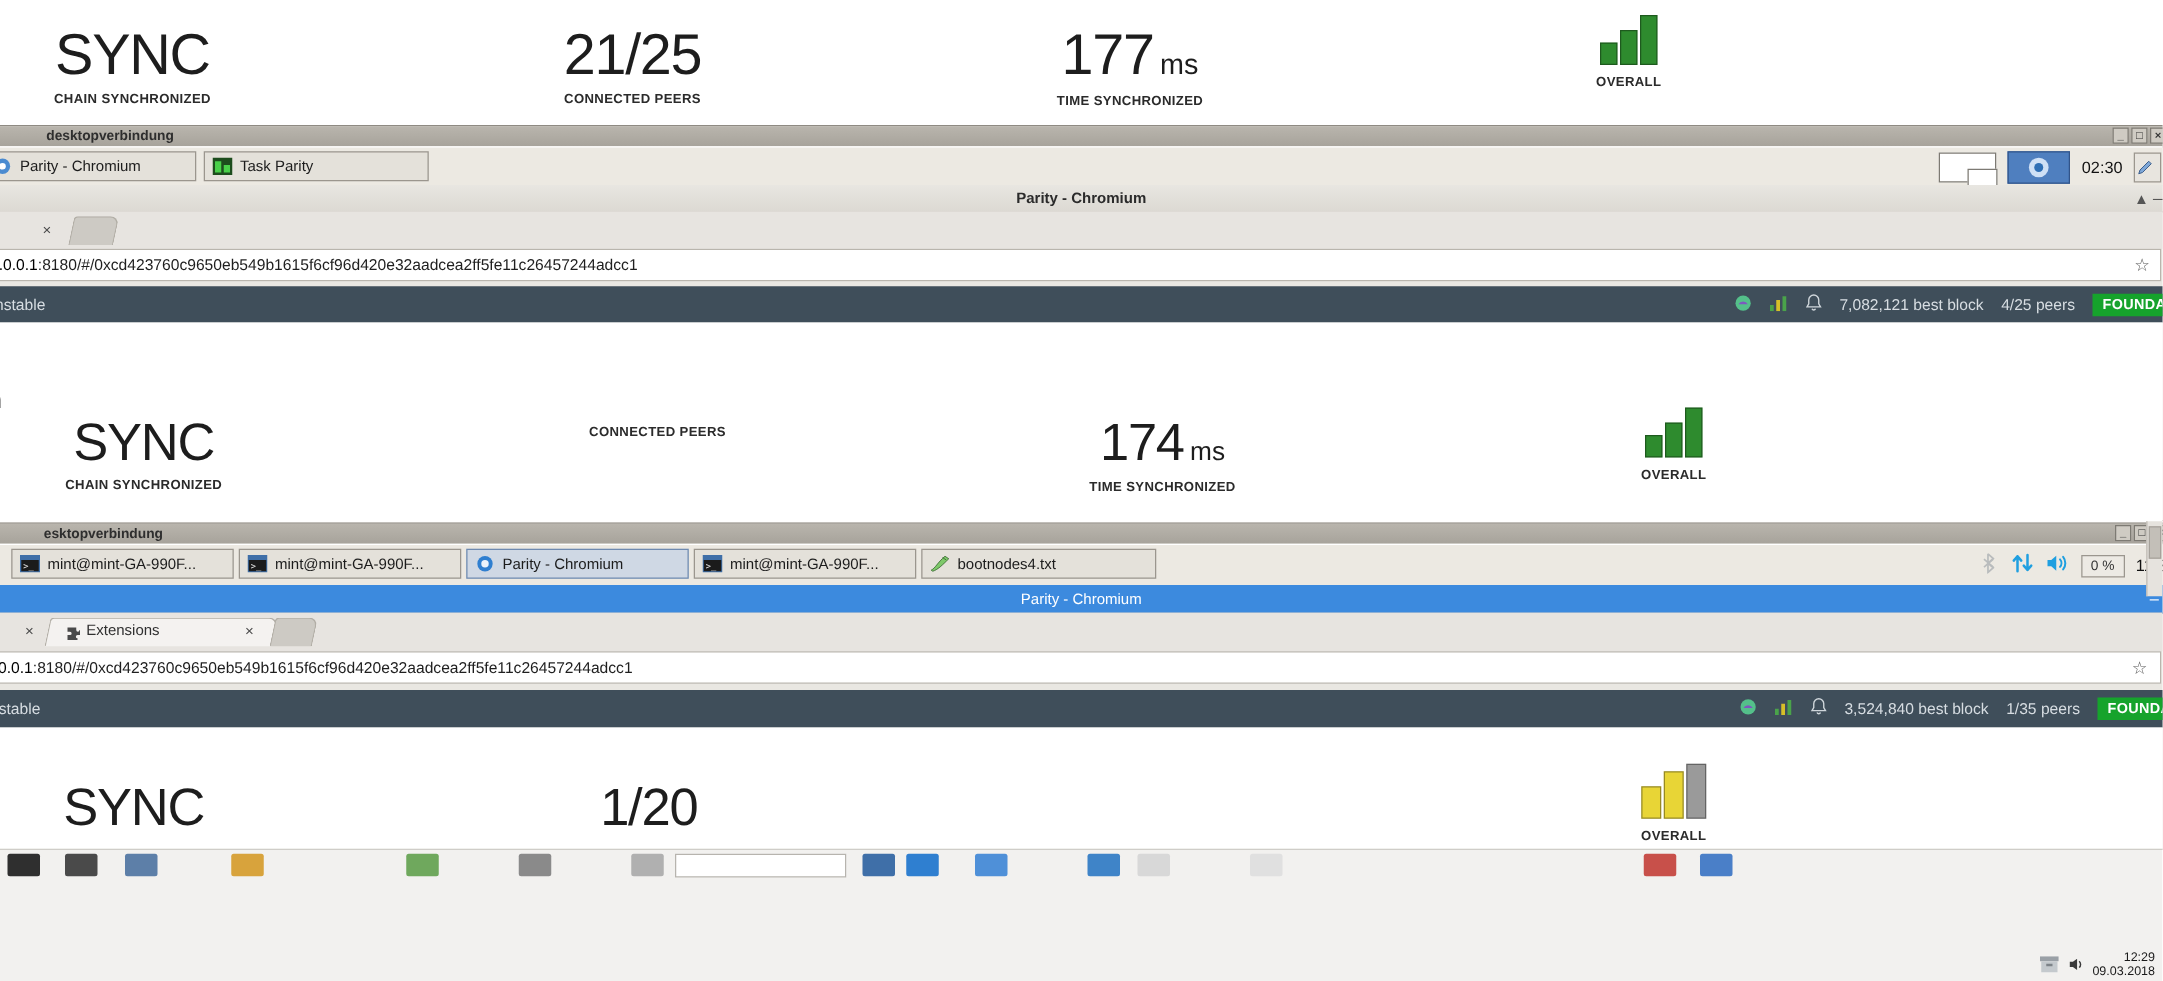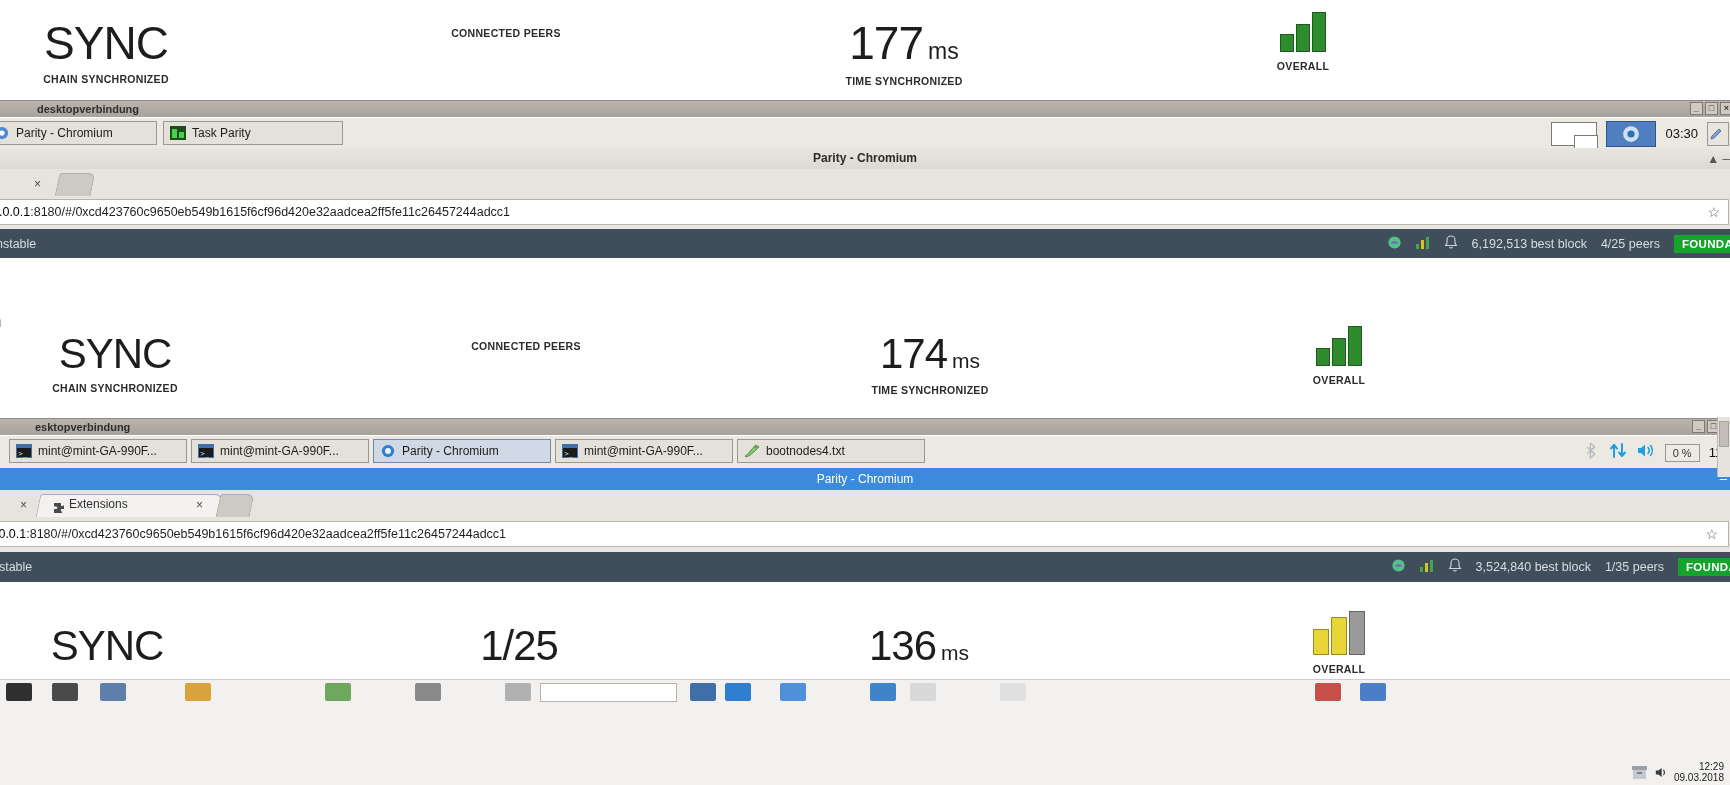--- a/index.html
+++ b/index.html
@@ -74,20 +74,21 @@
 </style>
 </head>
 <body>
 
 <div class="health" style="top:0;height:100px;">
   <div class="hcell" style="left:0;width:212px;top:20px;">
     <div class="hbig" style="font-size:46px;">SYNC</div>
     <div class="hlab" style="font-size:10.5px;margin-top:7px;">CHAIN SYNCHRONIZED</div>
   </div>
   <div class="hcell" style="left:400px;width:212px;top:20px;">
+    <div class="hbig" style="font-size:46px;">21/25</div>
     <div class="hlab" style="font-size:10.5px;margin-top:7px;">CONNECTED PEERS</div>
   </div>
   <div class="hcell" style="left:798px;width:212px;top:20px;">
     <div class="hbig" style="font-size:46px;">
       <span>177</span><span class="unit" style="font-size:23px;margin-left:5px;">ms</span>
     </div>
     <div class="hlab" style="font-size:10.5px;margin-top:9px;">TIME SYNCHRONIZED</div>
   </div>
   <div class="hcell" style="left:1197px;width:212px;top:6px;">
     <div class="bars" style="height:46px;">
@@ -133,21 +134,21 @@
     <div class="tray" style="right:6px;">
       <span style="display:inline-block;width:44px;height:22px;background:#fff;border:1px solid #7d7a73;position:relative;">
         <span style="position:absolute;left:22px;top:12px;width:22px;height:12px;background:#fff;border:1px solid #7d7a73;"></span>
       </span>
       <span style="display:inline-block;width:48px;height:24px;background:#4f7fbf;border:1px solid #31548a;position:relative;">
         <svg width="18" height="18" viewBox="0 0 16 16" style="position:absolute;left:15px;top:3px;">
             <circle cx="8" cy="8" r="7" fill="#cfe0f5"></circle>
             <circle cx="8" cy="8" r="3.2" fill="#2f6fb5"></circle>
           </svg>
       </span>
-      <span class="clock">03:30</span>
+      <span class="clock">02:30</span>
       <span style="display:inline-block;width:20px;height:22px;background:#e8e5df;border:1px solid #9b968e;position:relative;">
         <svg width="16" height="16" viewBox="0 0 16 16" style="position:absolute;left:1px;top:3px;">
             <path d="M2 13l1-3 7-7 2 2-7 7z" fill="#7fa8d8" stroke="#3c5e8c" stroke-width=".8"></path>
           </svg>
       </span>
     </div>
   </div>
 
   <div class="chrome-title" style="top:47px;">
     <span>Parity - Chromium</span>
@@ -181,21 +182,21 @@
             <rect x="5" y="4" width="3" height="9" fill="#d6c028"></rect>
             <rect x="10" y="1" width="3" height="12" fill="#4aa34a"></rect>
           </svg>
       </span>
       <span class="sicon">
         <svg width="14" height="15" viewBox="0 0 14 15">
             <path d="M7 1a4 4 0 00-4 4v3L1.6 10.5h10.8L11 8V5a4 4 0 00-4-4z" fill="none" stroke="#cfd6db" stroke-width="1.1"></path>
             <path d="M5.6 12a1.5 1.5 0 002.8 0" fill="none" stroke="#cfd6db" stroke-width="1.1"></path>
           </svg>
       </span>
-      <span>6,192,513 best block</span>
+      <span>7,082,121 best block</span>
       <span>4/25 peers</span>
       <span class="pill">FOUNDA</span>
     </span>
   </div>
 
   <div class="health" style="top:157px;height:160px;">
     <span class="abs" style="left:-4px;top:52px;font-size:19px;color:#2b2b2b;">n</span>
     <div class="hcell" style="left:14px;width:212px;top:75px;">
       <div class="hbig" style="font-size:42px;">SYNC</div>
       <div class="hlab" style="font-size:10.5px;margin-top:7px;">CHAIN SYNCHRONIZED</div>
@@ -358,26 +359,21 @@
       <span>1/35 peers</span>
       <span class="pill">FOUNDA</span>
     </span>
   </div>
 
   <div class="health" style="top:163px;height:99px;">
     <div class="hcell" style="left:8px;width:212px;top:43px;">
       <div class="hbig" style="font-size:42px;">SYNC</div>
     </div>
     <div class="hcell" style="left:420px;width:212px;top:43px;">
-      <div class="hbig" style="font-size:42px;">1/25</div>
-    </div>
-    <div class="hcell" style="left:820px;width:212px;top:43px;">
-      <div class="hbig" style="font-size:42px;">
-        <span>136</span><span class="unit" style="font-size:21px;margin-left:5px;">ms</span>
-      </div>
+      <div class="hbig" style="font-size:42px;">1/20</div>
     </div>
     <div class="hcell" style="left:1240px;width:212px;top:25px;">
       <div class="bars" style="height:48px;">
         <i style="width:16px;height:26px;background:#e8d536;"></i>
         <i style="width:16px;height:38px;background:#e8d536;"></i>
         <i style="width:16px;height:44px;background:#9a9a9a;"></i>
       </div>
       <div class="hlab" style="font-size:10.5px;margin-top:8px;">OVERALL</div>
     </div>
   </div>

